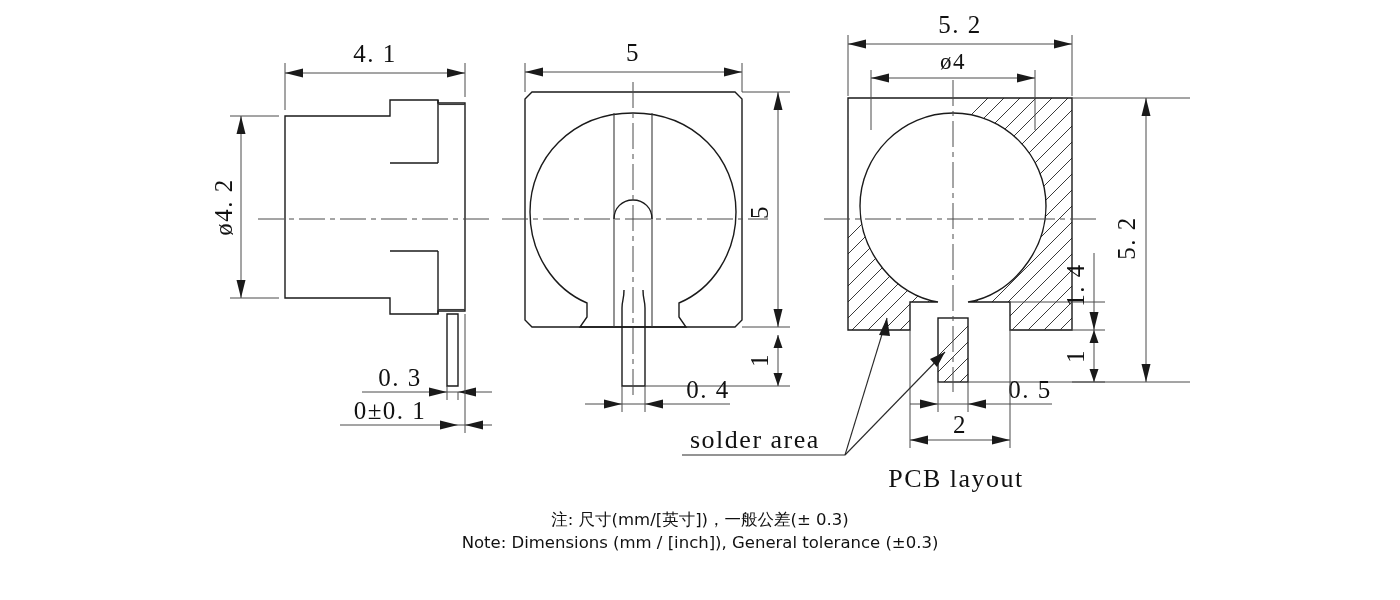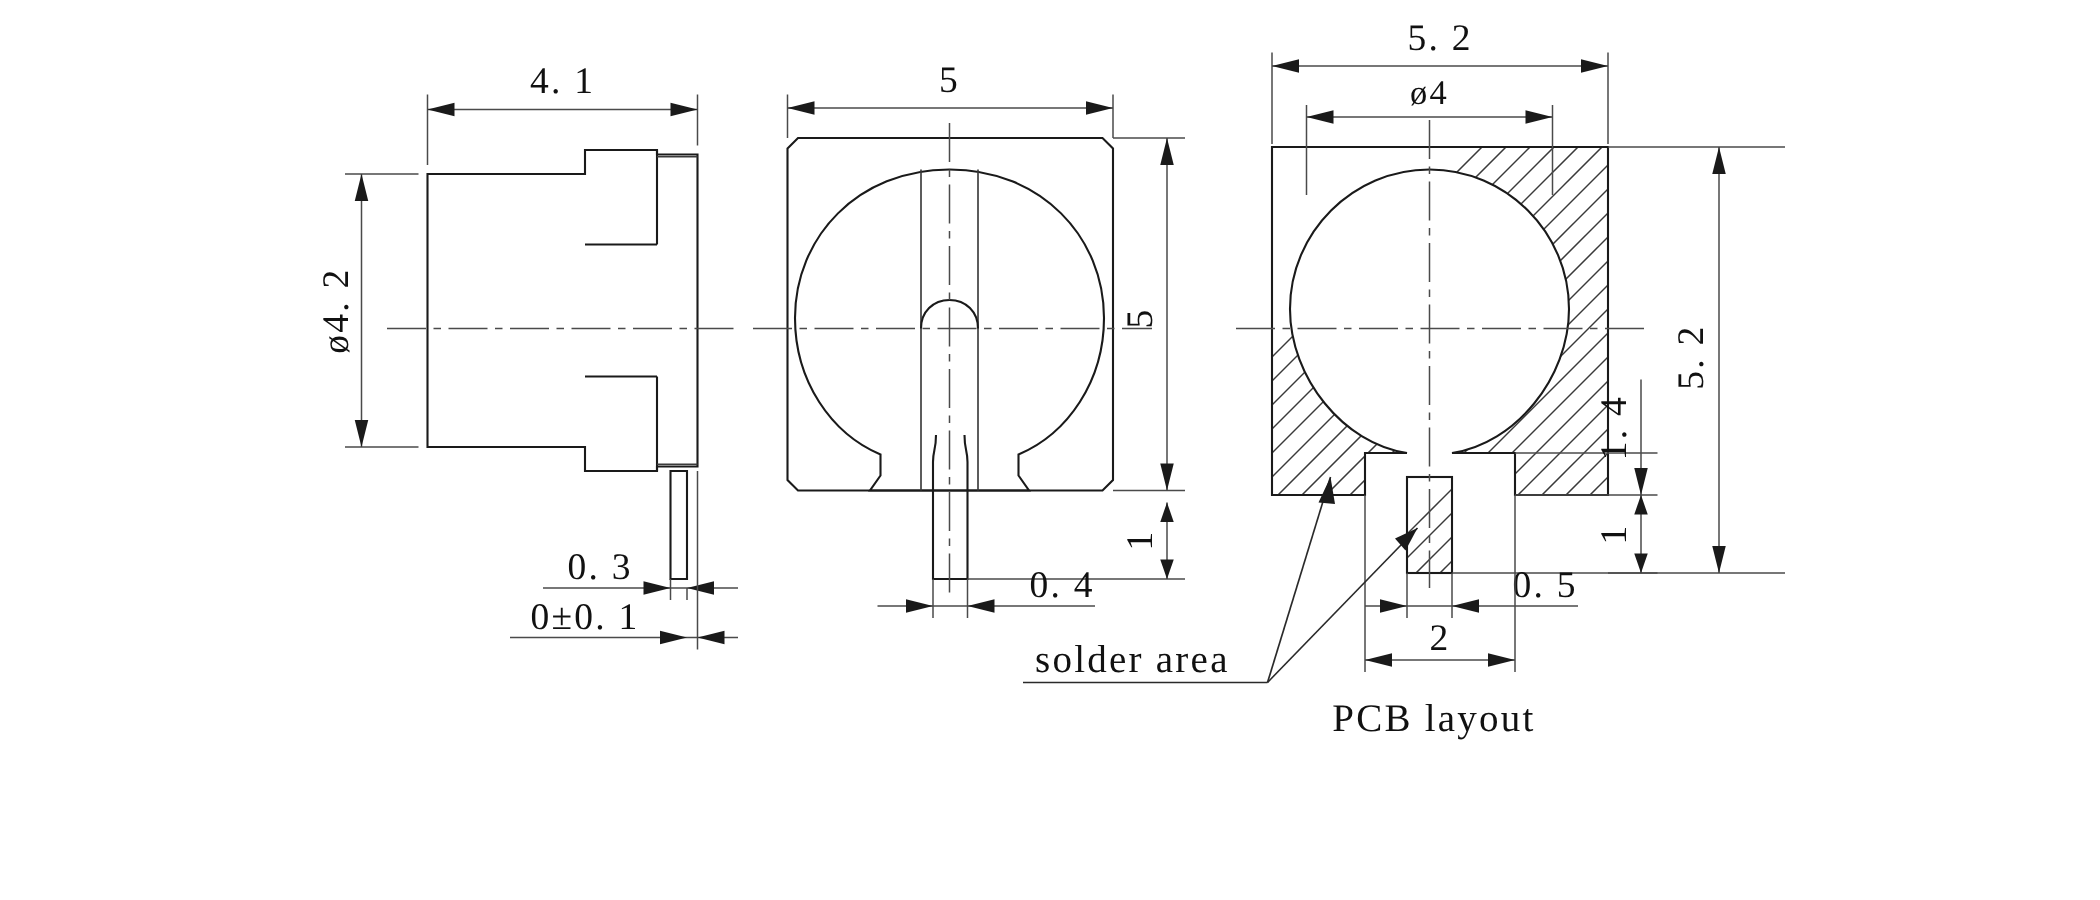--- a/index.html
+++ b/index.html
@@ -285,14 +285,18 @@
       <line class="leader" x1="845" y1="455" x2="945" y2="352"></line>
       <polygon class="arrowhead" points="945,352 930,359 937,367"></polygon>
       <line class="leader" x1="845" y1="455" x2="682" y2="455"></line>
       <text class="labeltext" x="690" y="448">solder area</text>
 
       <text class="labeltext" x="956" y="487" text-anchor="middle">PCB  layout</text>
     </g>
 
   </svg>
 
+  <div class="note-block">
+    <div class="note-line">注: 尺寸(mm/[英寸])，一般公差(± 0.3)</div>
+    <div class="note-line">Note: Dimensions (mm / [inch]), General tolerance (±0.3)</div>
+  </div>
 
 </div>
 
 </body></html>

